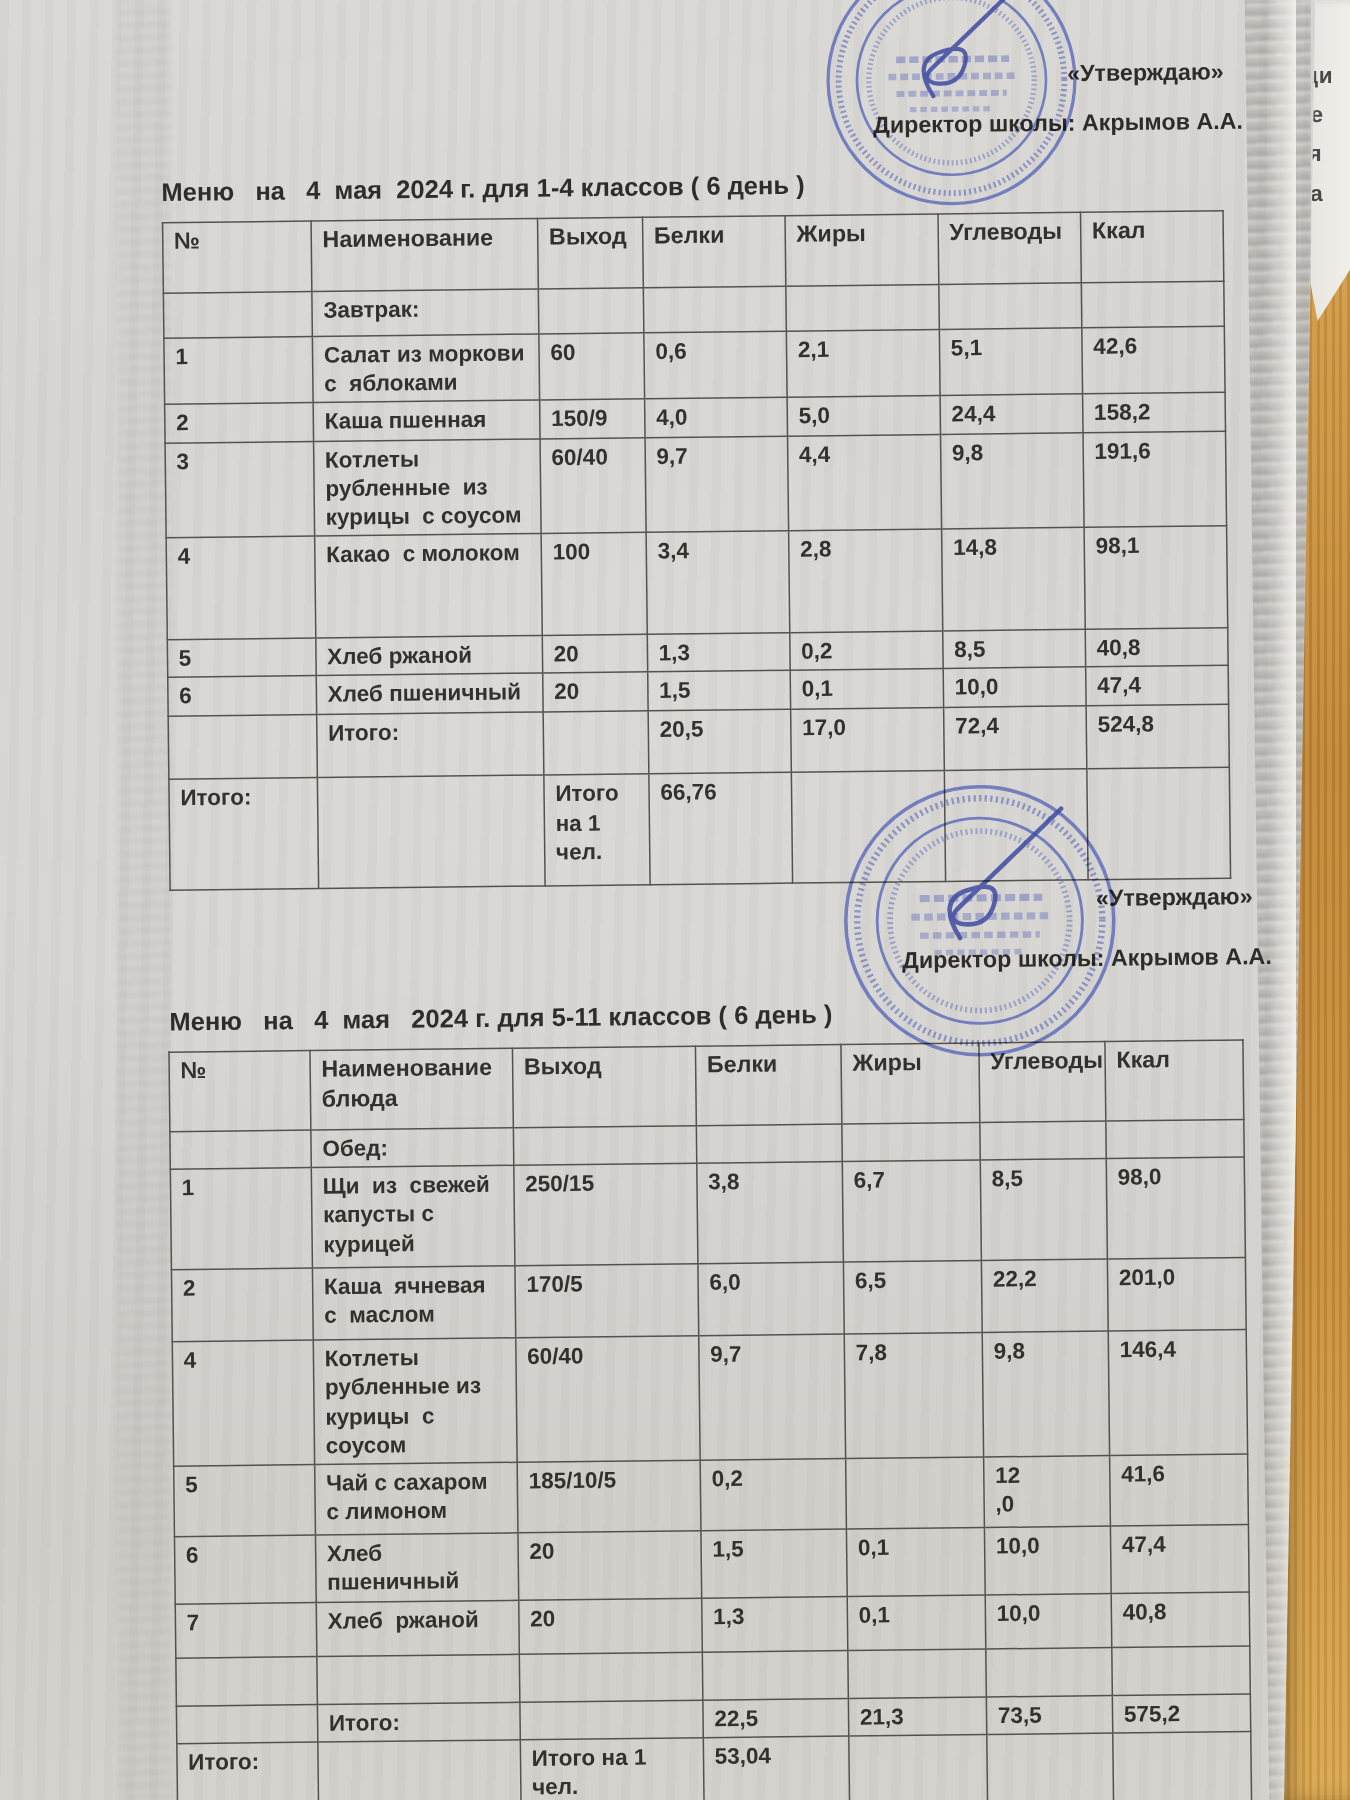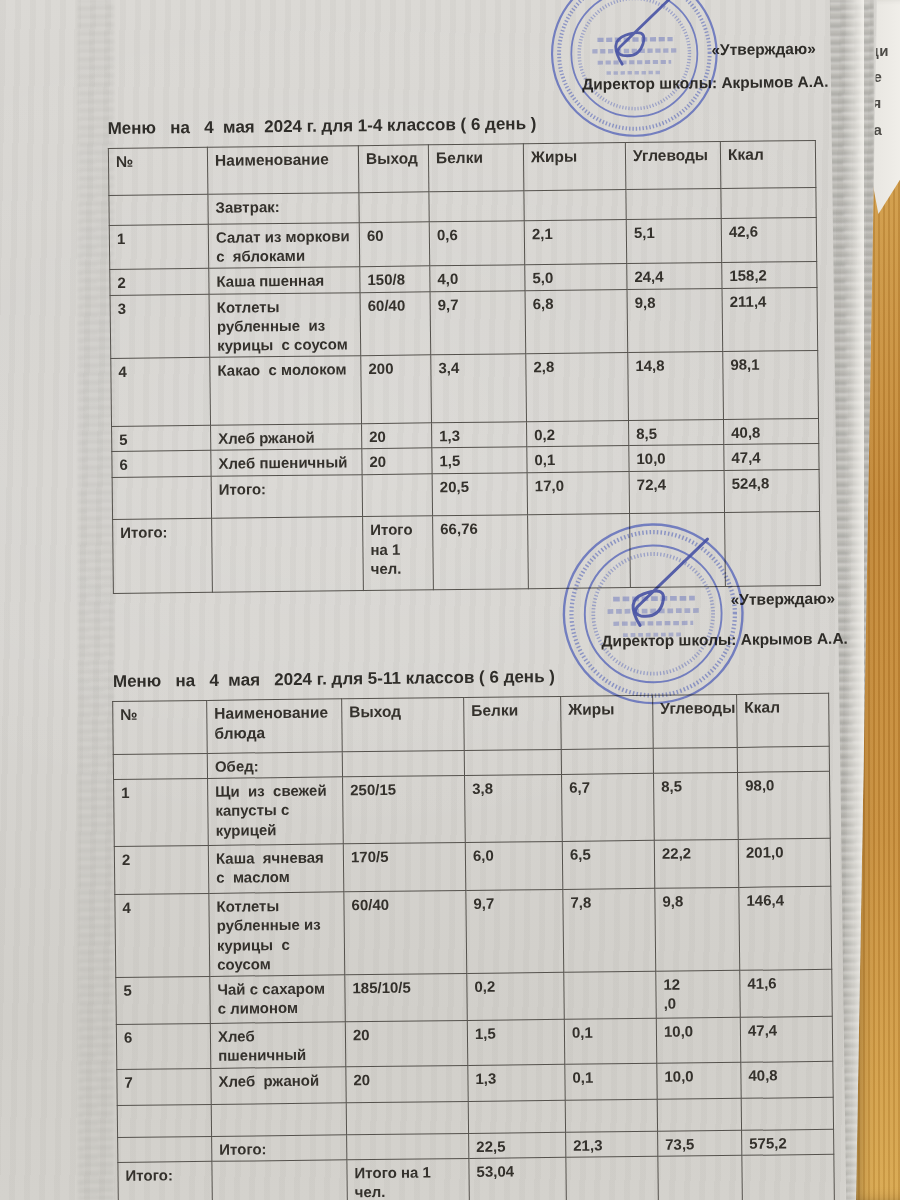--- a/index.html
+++ b/index.html
@@ -142,39 +142,39 @@
           <td>Салат из моркови с  яблоками</td>
           <td>60</td>
           <td>0,6</td>
           <td>2,1</td>
           <td>5,1</td>
           <td>42,6</td>
         </tr>
         <tr style="height:24px">
           <td>2</td>
           <td>Каша пшенная</td>
-          <td>150/8</td>
+          <td>150/9</td>
           <td>4,0</td>
           <td>5,0</td>
           <td>24,4</td>
           <td>158,2</td>
         </tr>
         <tr style="height:62px">
           <td>3</td>
           <td>Котлеты рубленные  из курицы  с соусом</td>
           <td>60/40</td>
           <td>9,7</td>
-          <td>6,8</td>
+          <td>4,4</td>
           <td>9,8</td>
-          <td>211,4</td>
+          <td>191,6</td>
         </tr>
         <tr style="height:68px">
           <td>4</td>
           <td>Какао  с молоком</td>
-          <td>200</td>
+          <td>100</td>
           <td>3,4</td>
           <td>2,8</td>
           <td>14,8</td>
           <td>98,1</td>
         </tr>
         <tr style="height:24px">
           <td>5</td>
           <td>Хлеб ржаной</td>
           <td>20</td>
           <td>1,3</td>

